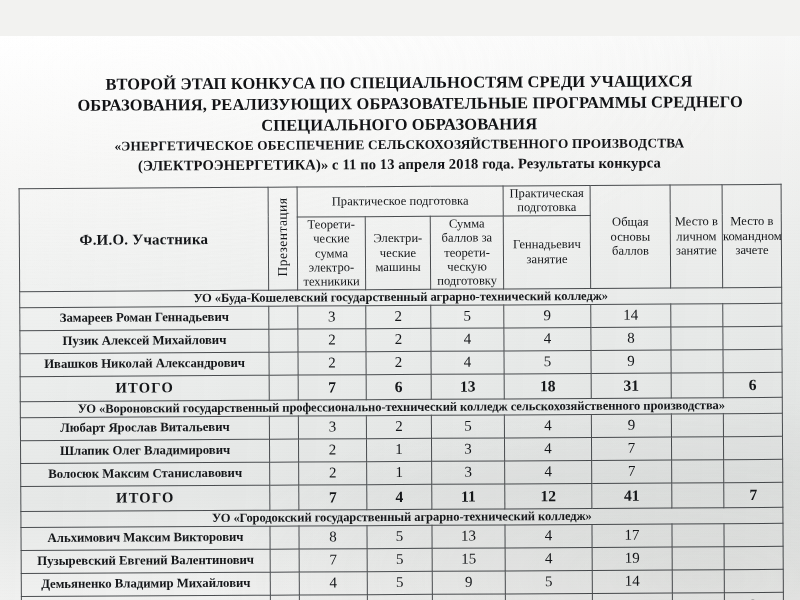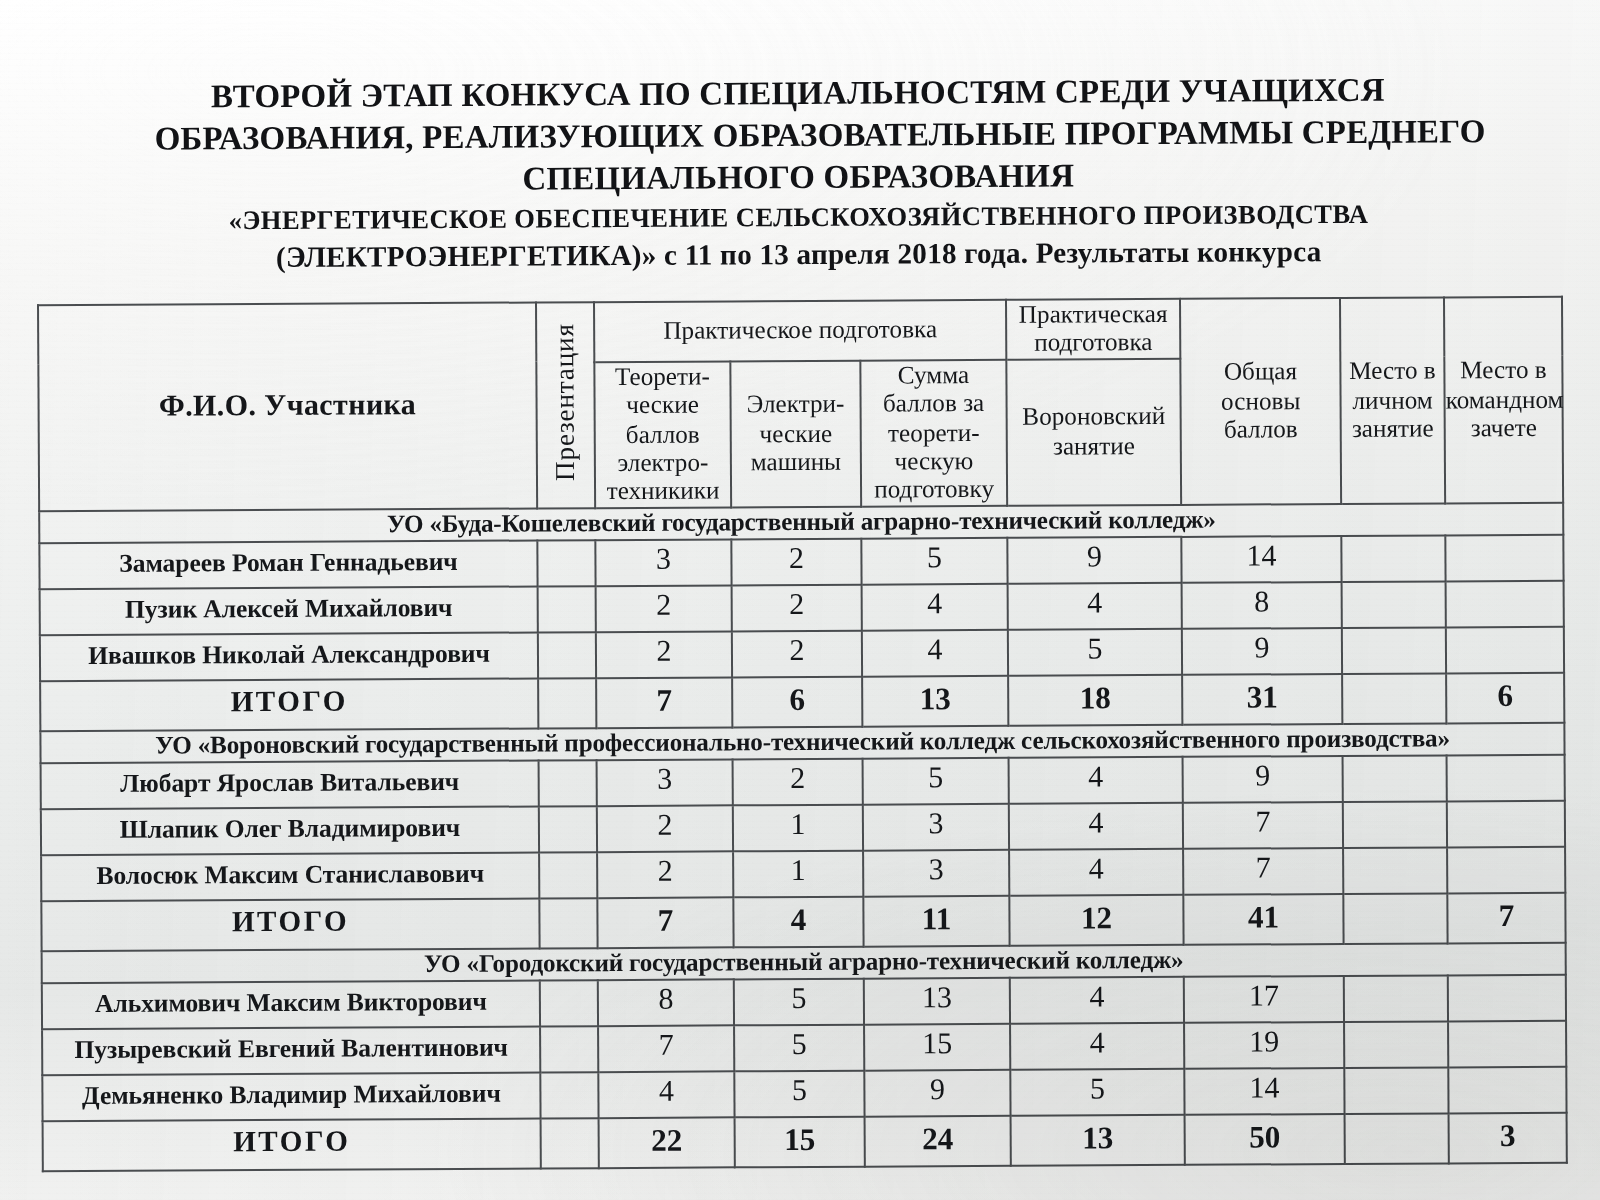--- a/index.html
+++ b/index.html
@@ -16,20 +16,21 @@
     color: #15171a;
     position: relative;
   }
 
   
   #page {
     position: absolute;
     inset: 0;
     background:
       linear-gradient(177.4deg, #ffffff 0%, #f7f7f6 22%, #eceeed 55%, #e6e8e7 78%, #f4f4f3 100%);
+    margin-top: 36px;
   }
   #page::after {
     content: "";
     position: absolute;
     inset: 0;
     pointer-events: none;
     background:
       radial-gradient(ellipse 900px 340px at 18% 6%, rgba(255,255,255,0.85), rgba(255,255,255,0) 65%),
       radial-gradient(ellipse 700px 260px at 88% 96%, rgba(190,192,190,0.40), rgba(255,255,255,0) 70%),
       linear-gradient(92deg, rgba(255,255,255,0.30) 0%, rgba(205,208,206,0.16) 100%);
@@ -202,24 +203,24 @@
           <tr>
             <th class="h fio" rowspan="2">Ф.И.О. Участника</th>
             <th class="h vert" rowspan="2"><span class="vtxt">Презентация</span></th>
             <th class="h" colspan="3">Практическое подготовка</th>
             <th class="h">Практическая подготовка</th>
             <th class="h" rowspan="2">Общая основы баллов</th>
             <th class="h" rowspan="2">Место в личном занятие</th>
             <th class="h" rowspan="2">Место в командном зачете</th>
           </tr>
           <tr>
-            <th class="h">Теорети-ческие баллов электро-техникики</th>
+            <th class="h">Теорети-ческие сумма электро-техникики</th>
             <th class="h">Электри-ческие машины</th>
             <th class="h">Сумма баллов за теорети-ческую подготовку</th>
-            <th class="h">Вороновский занятие</th>
+            <th class="h">Геннадьевич занятие</th>
           </tr>
         </thead>
         <tbody id="tbody">
             <tr>
               <td class="org" colspan="9">УО «Буда-Кошелевский государственный аграрно-технический колледж»</td>
             </tr>
             <tr class="data">
               <td class="name">Замареев Роман Геннадьевич</td>
               <td class="num blank"></td>
               <td class="num">3</td>

